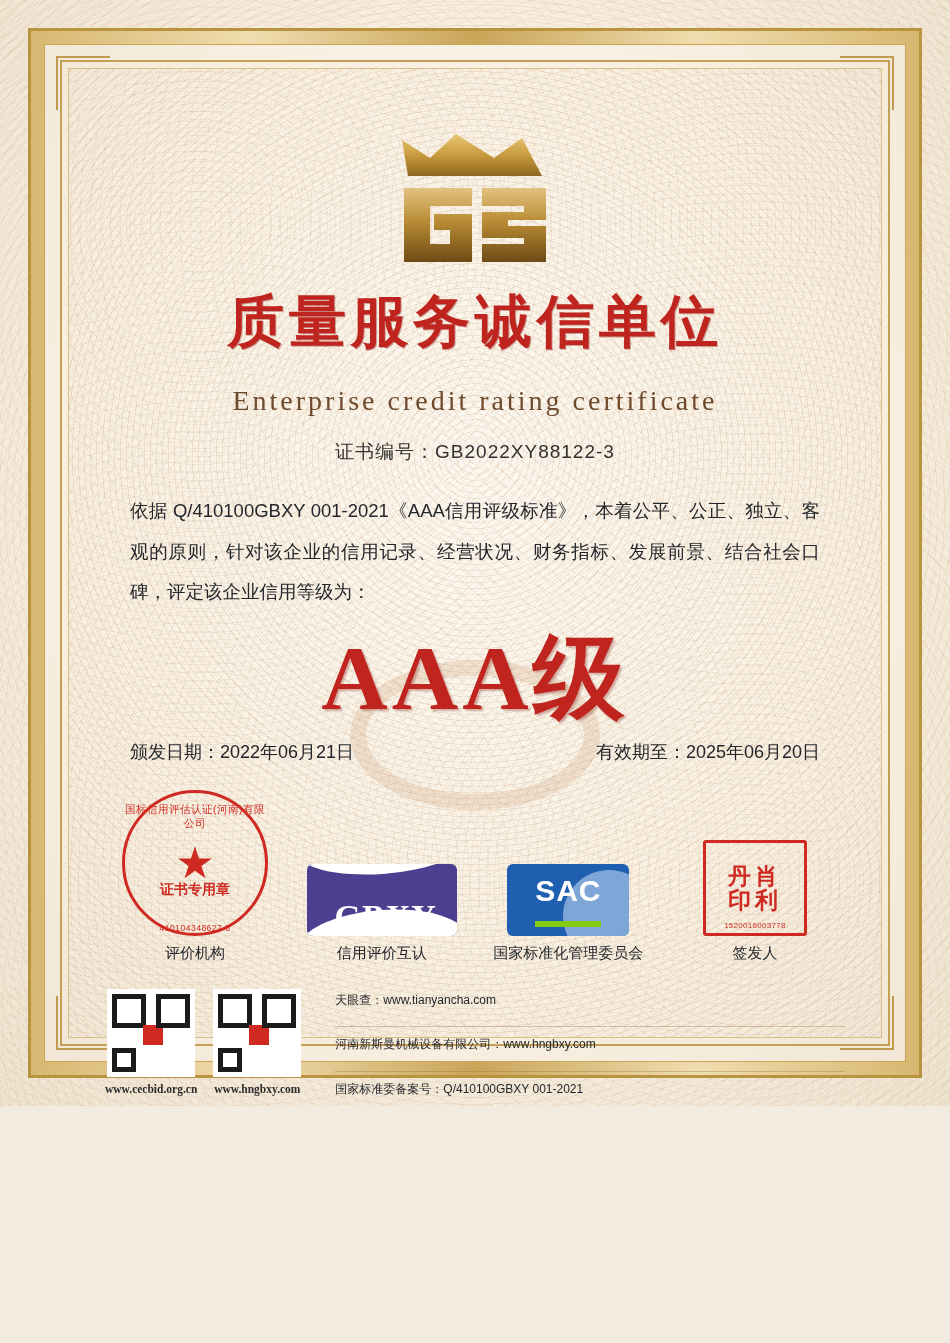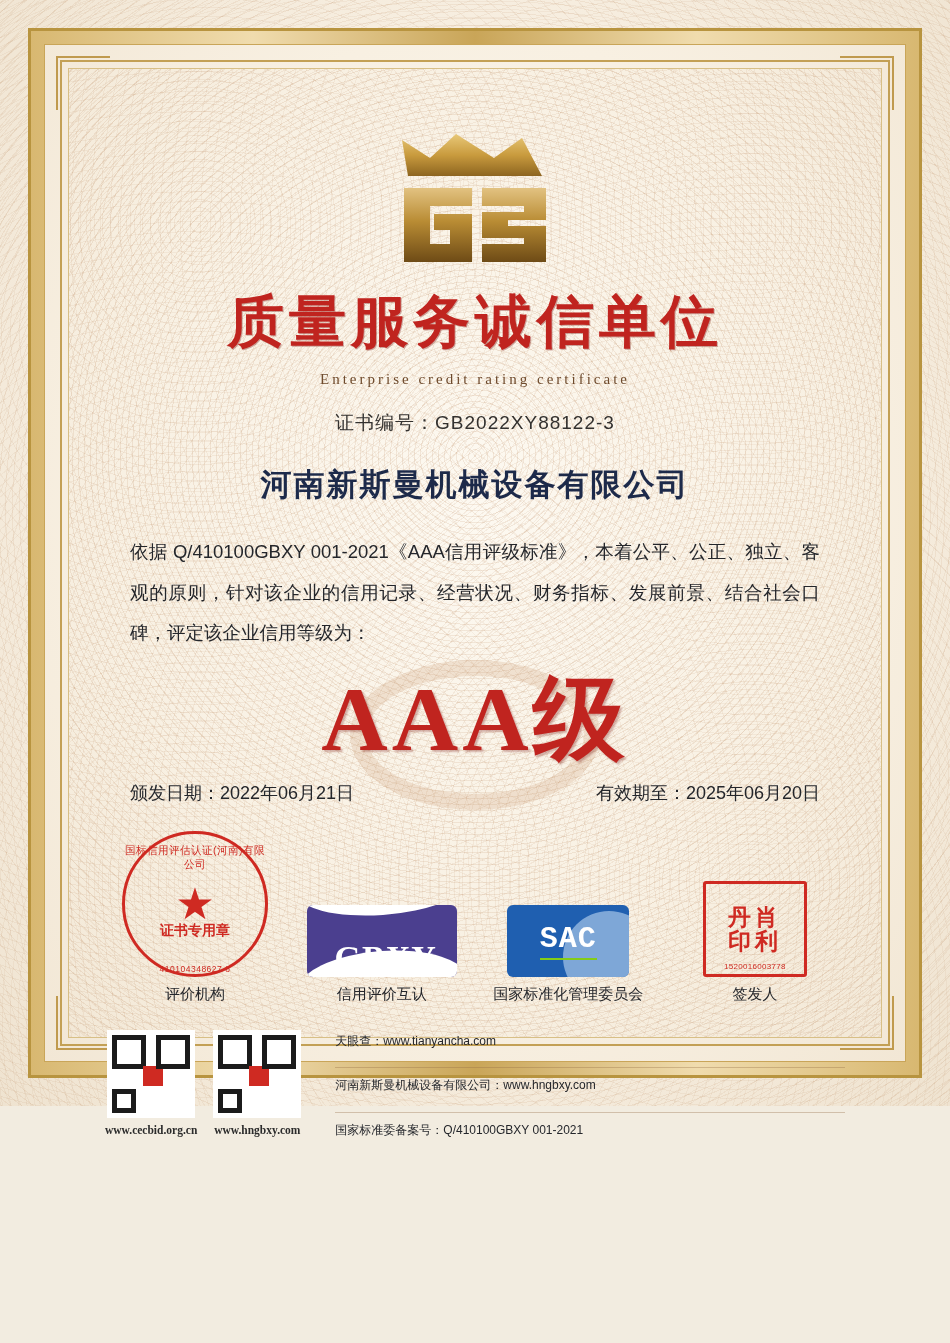--- a/index.html
+++ b/index.html
@@ -85,23 +85,23 @@
   
   .main-title {
     margin-top:16px;
     font-family:"DejaVu Sans","Liberation Sans",sans-serif;
     font-size:57px; font-weight:bold; letter-spacing:5px;
     color:#c0241f;
     text-shadow:1px 1px 0 rgba(120,20,16,0.35);
     white-space:nowrap;
   }
   .sub-title {
-    margin-top:10px;
+    margin-top:24px;
     font-family:"Liberation Serif","DejaVu Serif",serif;
-    font-size:15px; letter-spacing:3px; color:#6e4a2c;
+    font-size:28px; letter-spacing:3px; color:#6e4a2c;
     white-space:nowrap;
   }
   .cert-no {
     margin-top:22px;
     font-size:19px; color:#33312f; letter-spacing:1px;
   }
   .company {
     margin-top:28px;
     font-family:"DejaVu Sans","Liberation Sans",sans-serif;
     font-size:31px; font-weight:bold; color:#1d2a4a; letter-spacing:2px;
@@ -173,23 +173,23 @@
     transform:rotate(-4deg);
   }
 
   .sac-badge {
     width:122px; height:72px; margin:34px auto 0;
     background:#1f5fb0; border-radius:6px;
     display:flex; align-items:center; justify-content:center;
     position:relative; overflow:hidden;
   }
   .sac-badge .txt {
-    font-family:Liberation Mono, monospace;
+    font-family:Liberation Sans, sans-serif;
     font-size:30px; font-weight:bold; color:#fff; letter-spacing:1px;
-    position:relative; z-index:2; border-bottom:2px solid #84cc16; padding-bottom:2px;
+    position:relative; z-index:2; border-bottom:6px solid #84cc16; padding-bottom:13px;
   }
   .sac-badge .sweep {
     position:absolute; right:-26px; bottom:-26px; width:92px; height:92px;
     background:#8fb4de; border-radius:50%; z-index:1; opacity:0.85;
   }
 
   .square-seal {
     width:104px; height:96px; margin:42px auto 0;
     border:3px solid #cf2a22; border-radius:3px;
     display:flex; flex-direction:column; align-items:center; justify-content:center;
@@ -296,21 +296,20 @@
       </svg>
     </div>
 
     <div class="main-title">质量服务诚信单位</div>
     <div class="sub-title">Enterprise credit rating certificate</div>
 
     <div class="cert-no">
       <span>证书编号：</span><span>GB2022XY88122-3</span>
     </div>
 
-    <div class="company">河南新斯曼机械设备有限公司</div>
 
     <div class="body-text">依据 Q/410100GBXY  001-2021《AAA信用评级标准》，本着公平、公正、独立、客观的原则，针对该企业的信用记录、经营状况、财务指标、发展前景、结合社会口碑，评定该企业信用等级为：</div>
 
     <div class="grade">AAA级</div>
 
     <div class="dates">
       <div>
         <span>颁发日期：</span><span>2022年06月21日</span>
       </div>
       <div>

